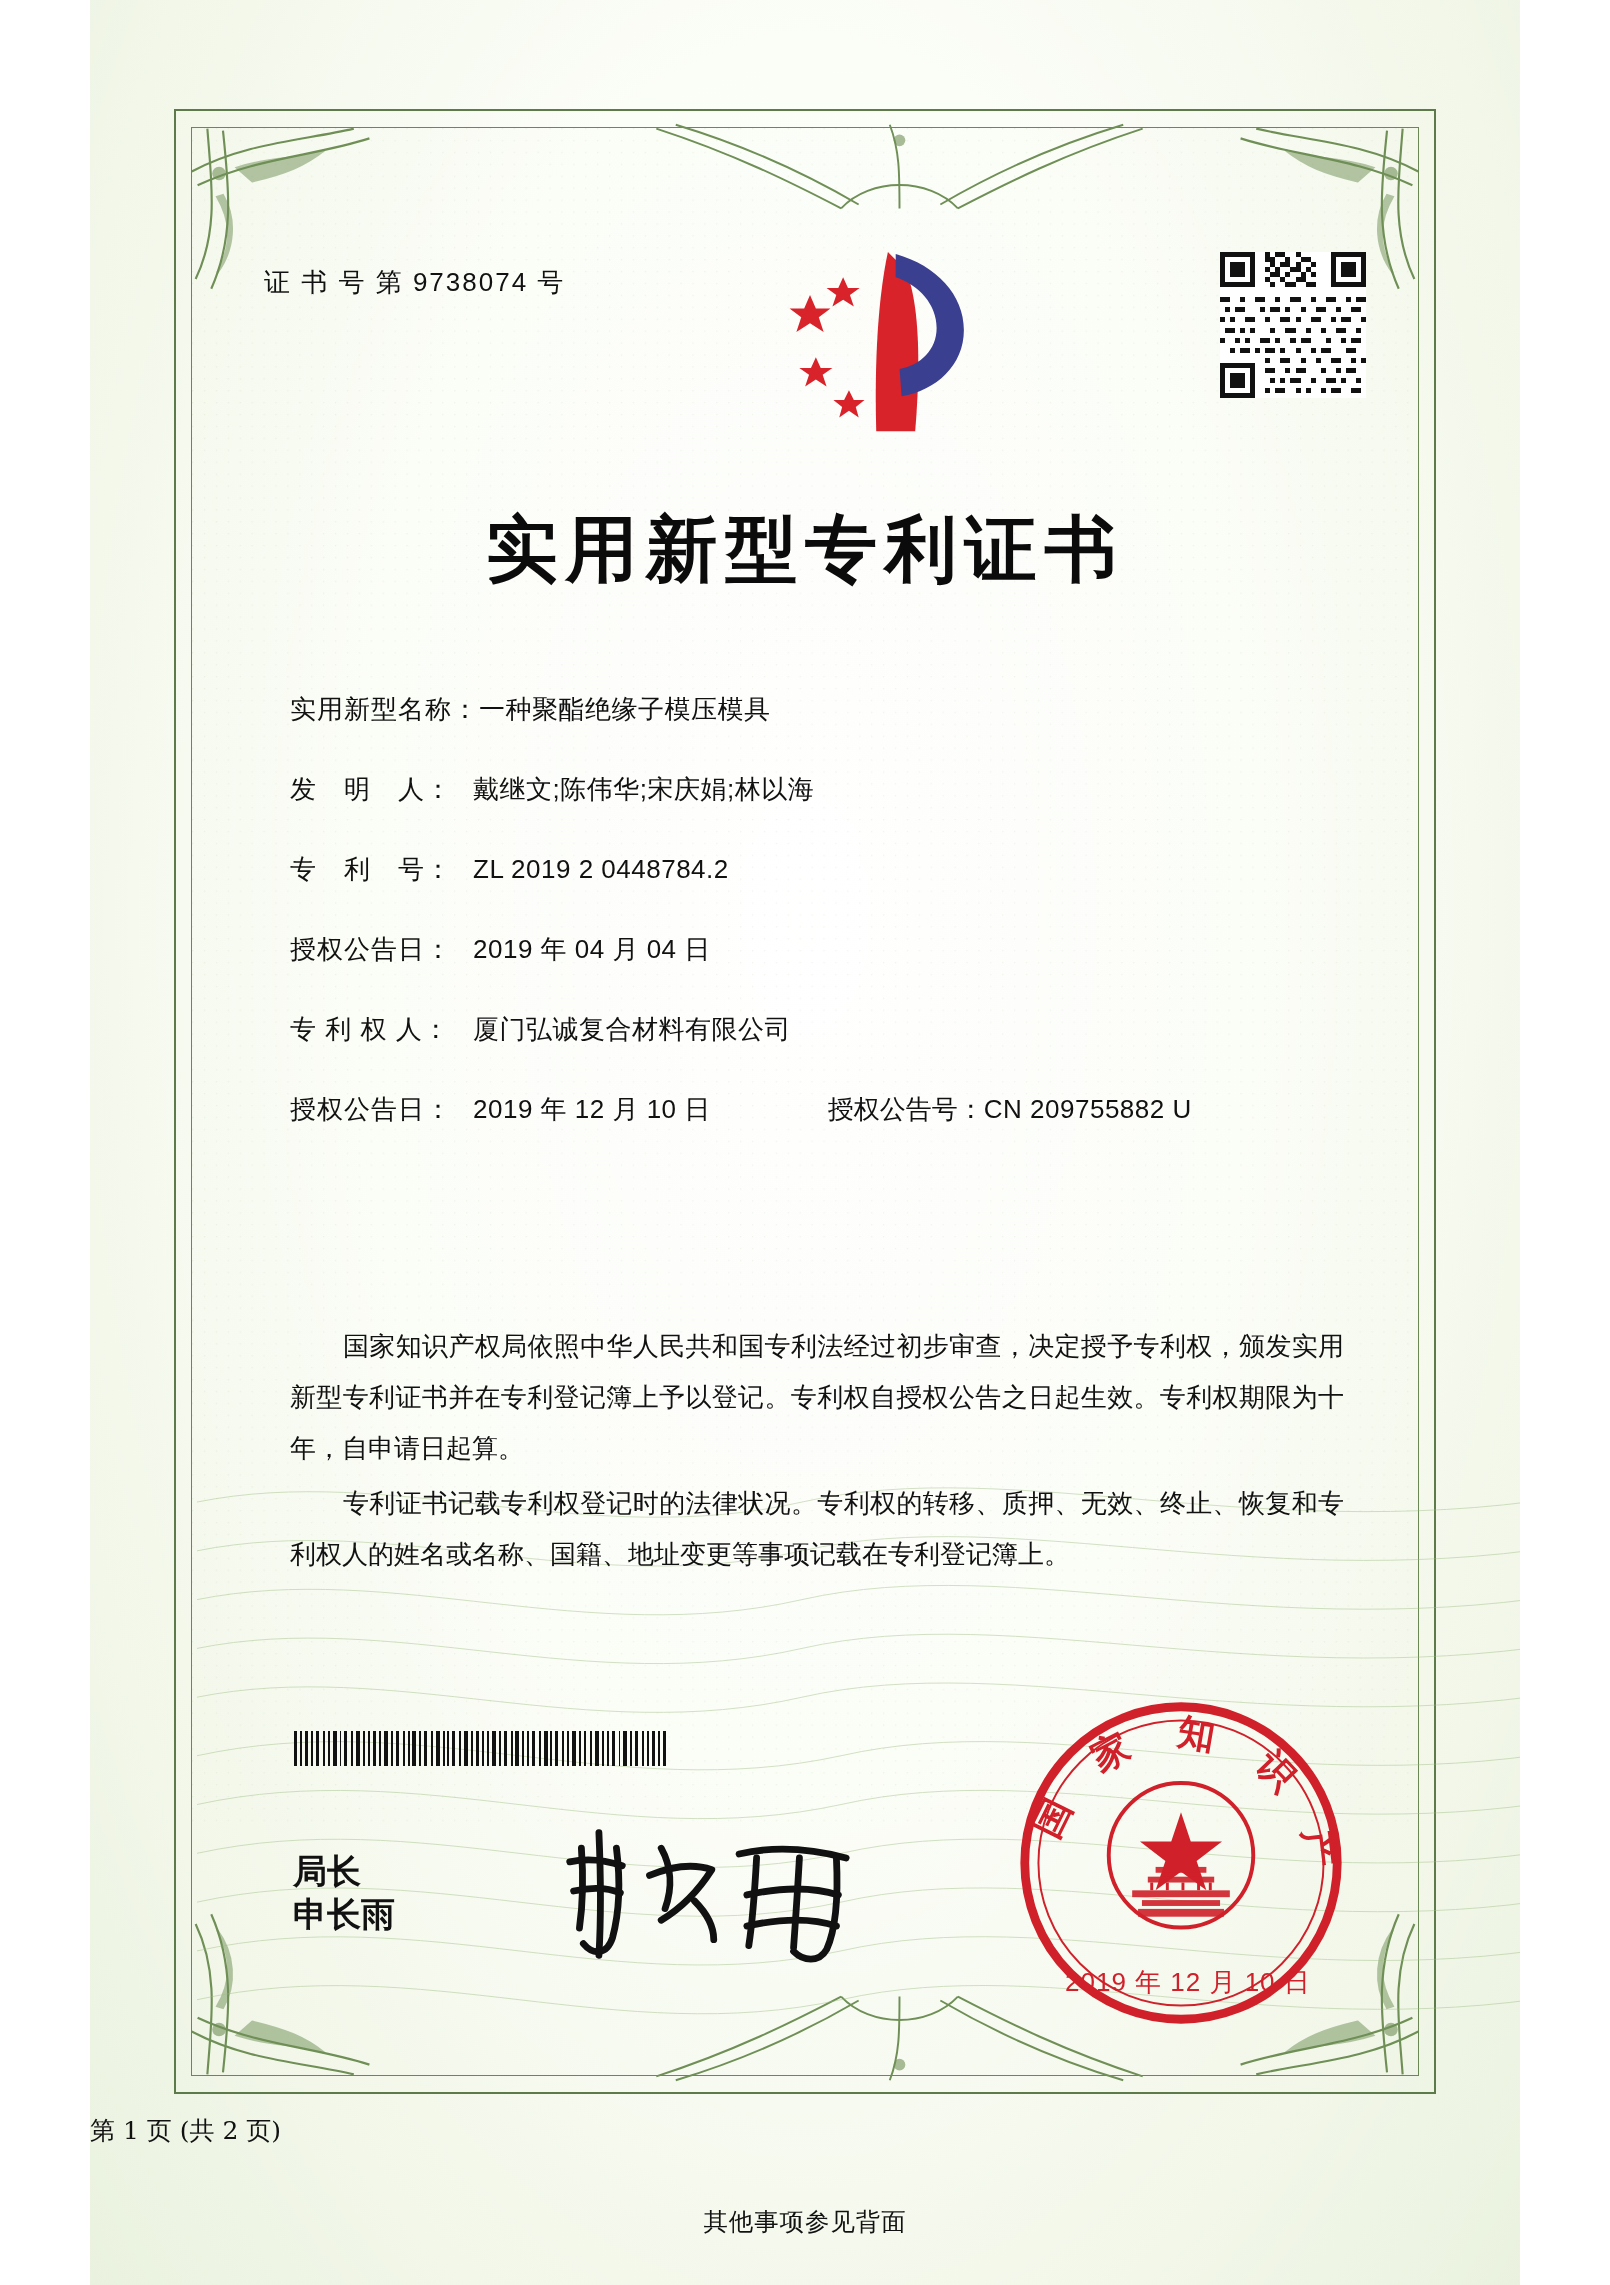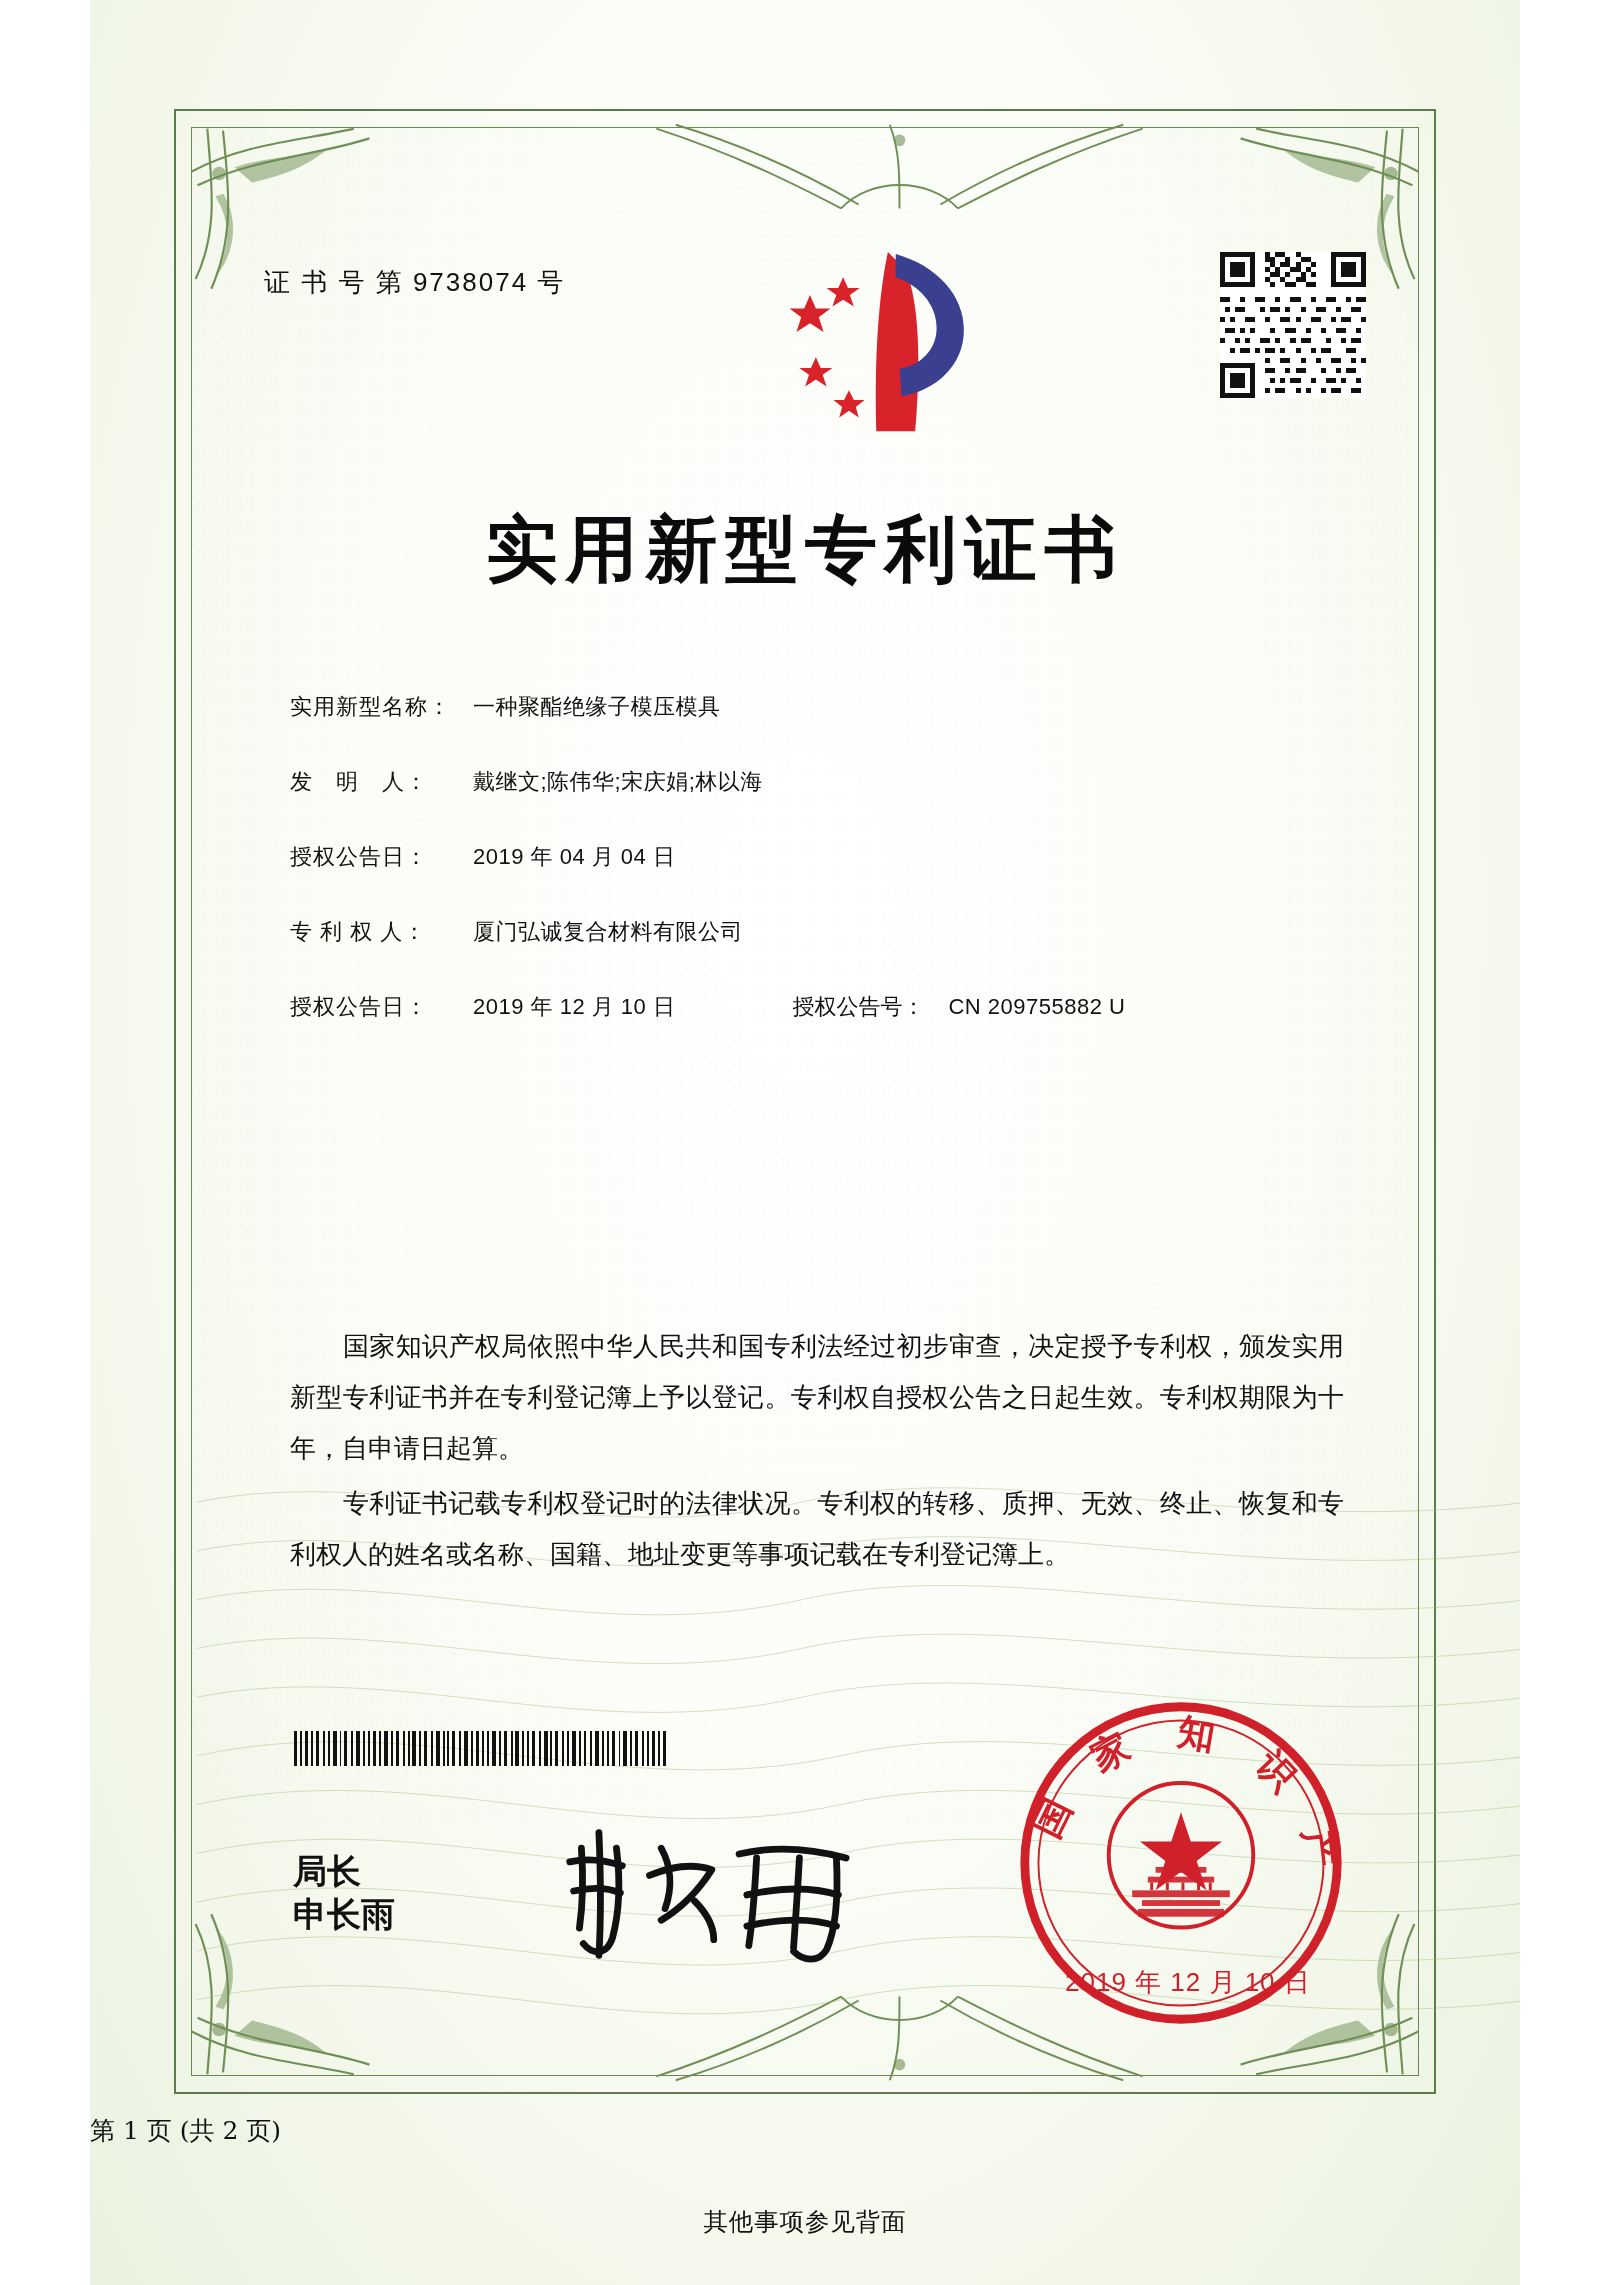--- a/index.html
+++ b/index.html
@@ -88,21 +88,21 @@
     color: #0b0b0b;
     font-family: "DejaVu Serif", serif;
   }
 
   
   .fields {
     position: absolute;
     left: 200px;
     top: 692px;
     right: 176px;
-    font-size: 22px;
+    font-size: 26px;
     color: #111;
     font-family: "Liberation Sans", sans-serif;
   }
   .field-row {
     display: flex;
     align-items: baseline;
     margin-bottom: 45px;
     white-space: nowrap;
   }
   .field-label {
@@ -449,20 +449,24 @@
     <div class="field-row">
       <span class="field-label">实用新型名称：</span>
       <span class="field-value">一种聚酯绝缘子模压模具</span>
     </div>
 
     <div class="field-row">
       <span class="field-label">发　明　人：</span>
       <span class="field-value">戴继文;陈伟华;宋庆娟;林以海</span>
     </div>
 
+    <div class="field-row">
+      <span class="field-label">专　利　号：</span>
+      <span class="field-value">ZL 2019 2 0448784.2</span>
+    </div>
 
     <div class="field-row">
       <span class="field-label">授权公告日：</span>
       <span class="field-value">2019 年 04 月 04 日</span>
     </div>
 
     <div class="field-row">
       <span class="field-label">专 利 权 人：</span>
       <span class="field-value">厦门弘诚复合材料有限公司</span>
     </div>

